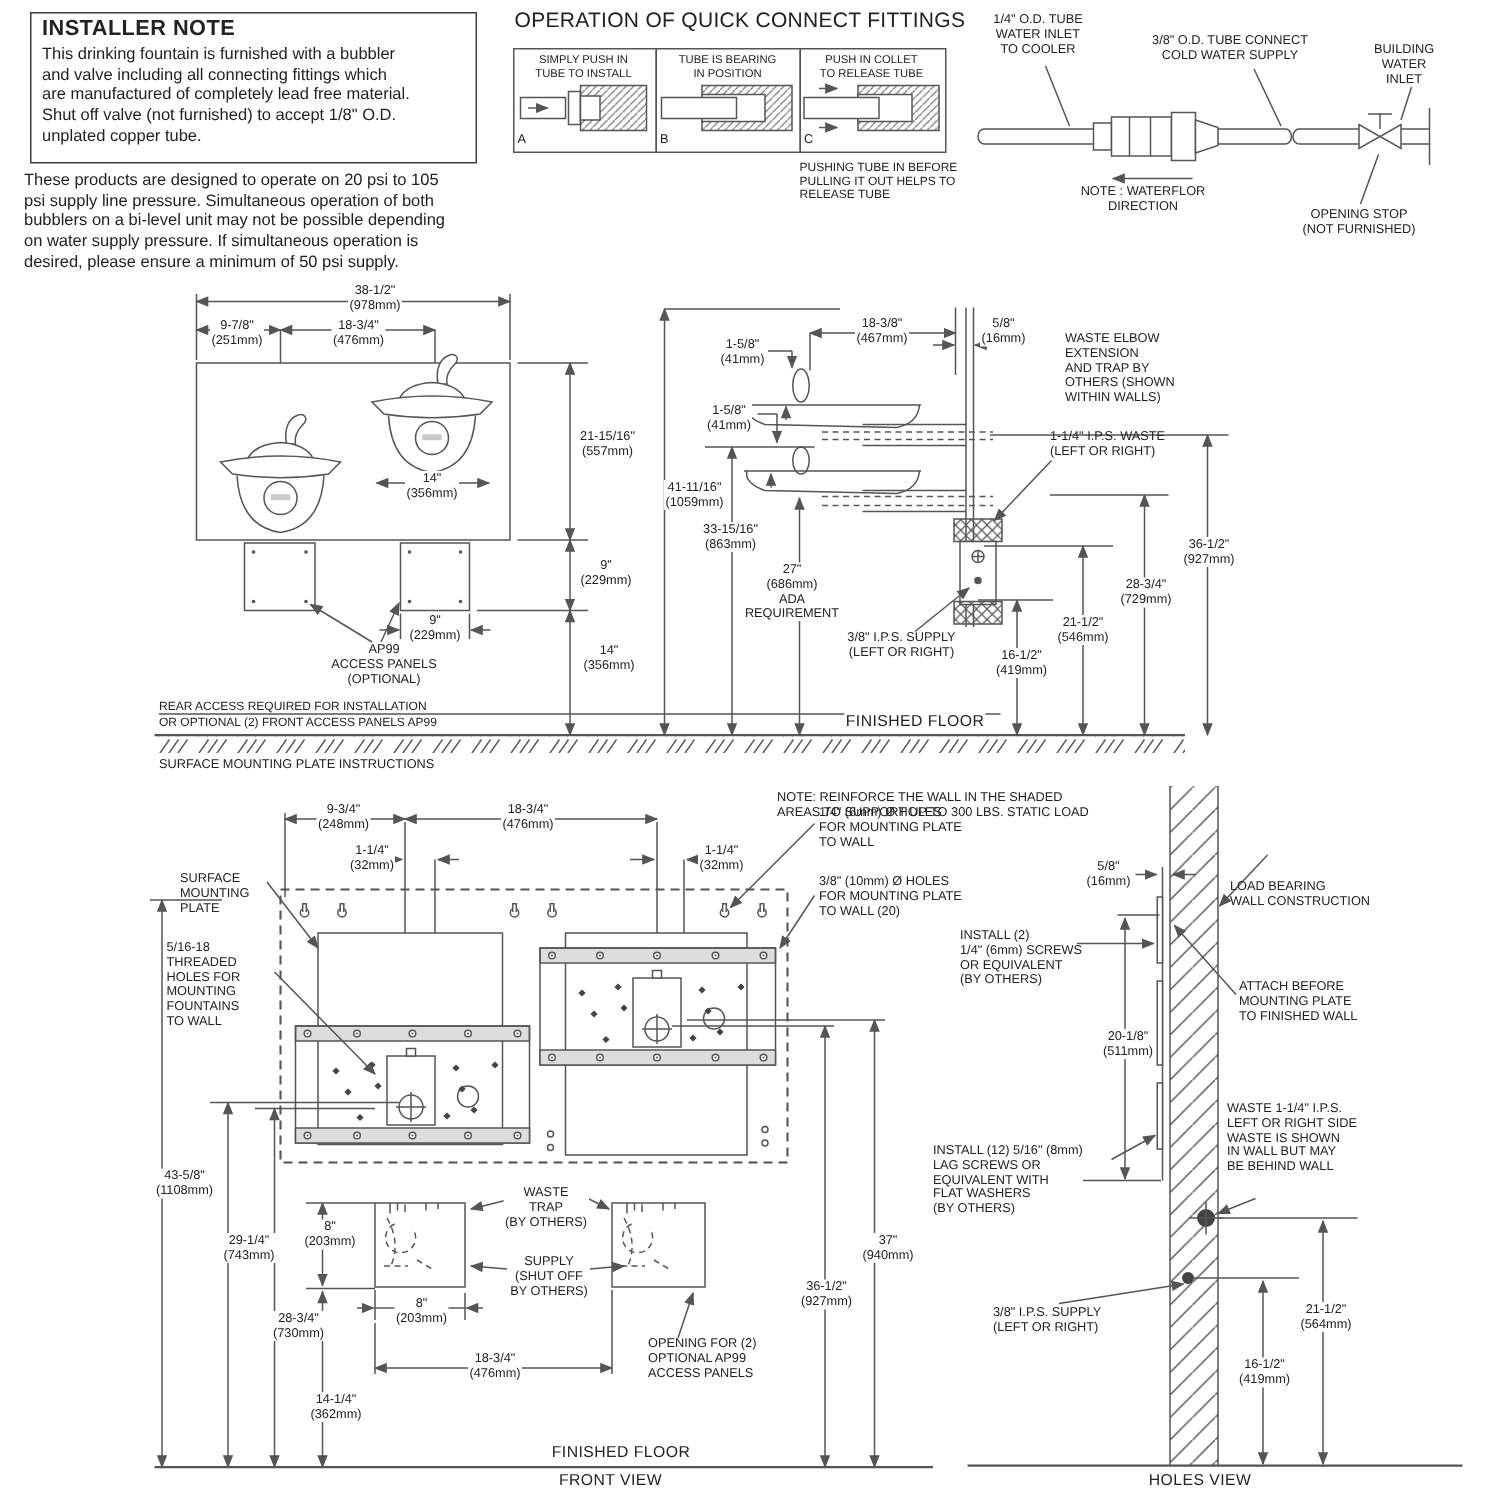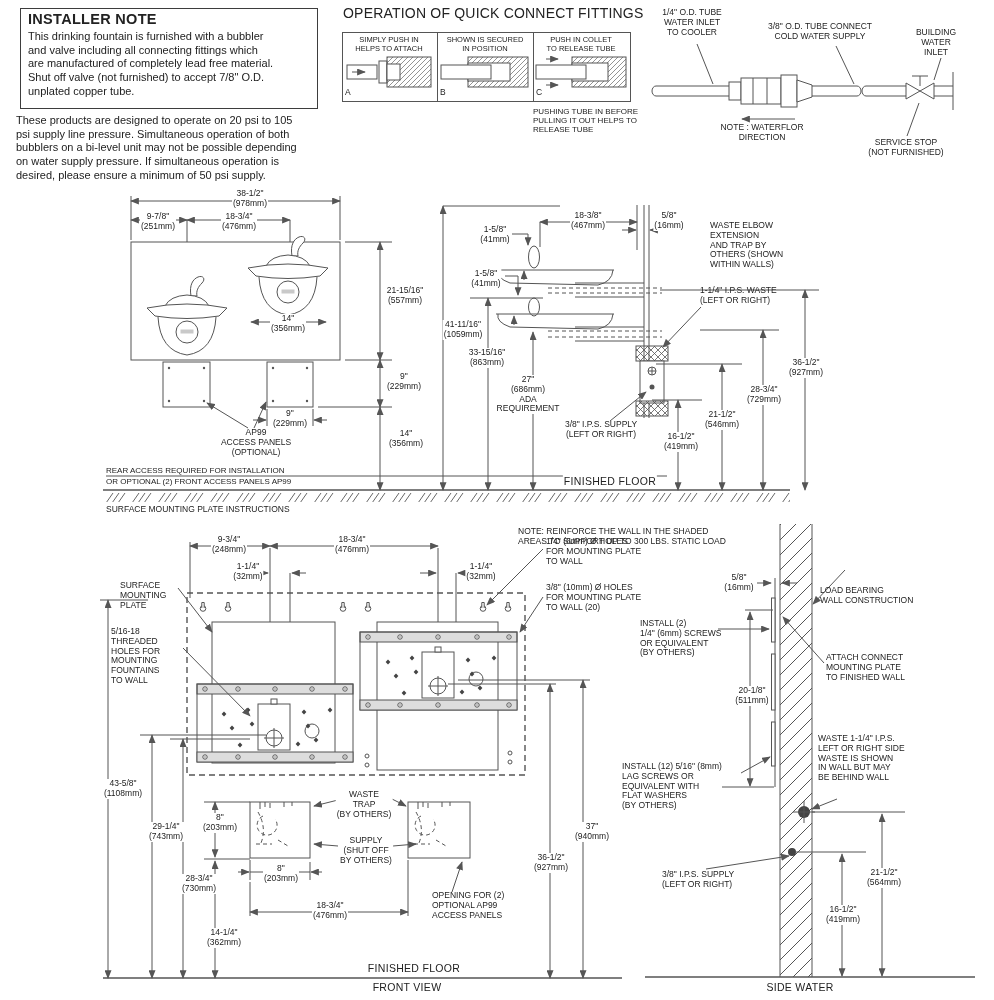--- a/index.html
+++ b/index.html
@@ -331,52 +331,52 @@
 
 <div class="box" style="left:20px;top:8px;width:296px;height:99px;"></div>
 <div class="panel" style="left:342px;top:32px;width:94px;height:68px;"></div>
 <div class="panel" style="left:437px;top:32px;width:95px;height:68px;"></div>
 <div class="panel" style="left:533px;top:32px;width:96px;height:68px;"></div>
 
 <div class="t ti1" style="left:28px;top:11px;text-align:center;">INSTALLER NOTE</div>
 <div class="t s11" style="left:28px;top:30px;">This drinking fountain is furnished with a bubbler
 and valve including all connecting fittings which
 are manufactured of completely lead free material.
-Shut off valve (not furnished) to accept 7/8" O.D.
+Shut off valve (not furnished) to accept 1/8" O.D.
 unplated copper tube.</div>
 <div class="t s11" style="left:16px;top:114px;">These products are designed to operate on 20 psi to 105
 psi supply line pressure. Simultaneous operation of both
 bubblers on a bi-level unit may not be possible depending
 on water supply pressure. If simultaneous operation is
 desired, please ensure a minimum of 50 psi supply.</div>
 
 <div class="t ti2" style="left:343px;top:5px;">OPERATION OF QUICK CONNECT FITTINGS</div>
 <div class="t s75 c" style="left:389px;top:36px;">SIMPLY PUSH IN
-HELPS TO ATTACH</div>
-<div class="t s75 c" style="left:485px;top:36px;">SHOWN IS SECURED
+TUBE TO INSTALL</div>
+<div class="t s75 c" style="left:485px;top:36px;">TUBE IS BEARING
 IN POSITION</div>
 <div class="t s75 c" style="left:581px;top:36px;">PUSH IN COLLET
 TO RELEASE TUBE</div>
 <div class="t" style="left:345px;top:88px;">A</div>
 <div class="t" style="left:440px;top:88px;">B</div>
 <div class="t" style="left:536px;top:88px;">C</div>
 <div class="t s8" style="left:533px;top:107px;">PUSHING TUBE IN BEFORE
 PULLING IT OUT HELPS TO
 RELEASE TUBE</div>
 
 <div class="t c" style="left:692px;top:8px;">1/4" O.D. TUBE
 WATER INLET
 TO COOLER</div>
 <div class="t c" style="left:820px;top:22px;">3/8" O.D. TUBE CONNECT
 COLD WATER SUPPLY</div>
 <div class="t c" style="left:936px;top:28px;">BUILDING WATER
 INLET</div>
 <div class="t c" style="left:762px;top:123px;">NOTE : WATERFLOR
 DIRECTION</div>
-<div class="t c" style="left:906px;top:138px;">SERVICE STOP
+<div class="t c" style="left:906px;top:138px;">OPENING STOP
 (NOT FURNISHED)</div>
 
 <div class="t c bg" style="left:250px;top:189px;">38-1/2"
 (978mm)</div>
 <div class="t c bg" style="left:158px;top:212px;">9-7/8"
 (251mm)</div>
 <div class="t c bg" style="left:239px;top:212px;">18-3/4"
 (476mm)</div>
 <div class="t c bg" style="left:405px;top:286px;">21-15/16"
 (557mm)</div>
@@ -489,34 +489,34 @@
 <div class="t" style="left:820px;top:545px;margin-top:41px;">LOAD BEARING
 WALL CONSTRUCTION</div>
 <div class="t c bg" style="left:739px;top:573px;">5/8"
 (16mm)</div>
 <div class="t" style="left:640px;top:619px;">INSTALL (2)
 1/4" (6mm) SCREWS
 OR EQUIVALENT
 (BY OTHERS)</div>
 <div class="t c bg" style="left:752px;top:686px;">20-1/8"
 (511mm)</div>
-<div class="t" style="left:826px;top:653px;">ATTACH CONNECT
+<div class="t" style="left:826px;top:653px;">ATTACH BEFORE
 MOUNTING PLATE
 TO FINISHED WALL</div>
 <div class="t" style="left:818px;top:734px;">WASTE 1-1/4" I.P.S.
 LEFT OR RIGHT SIDE
 WASTE IS SHOWN
 IN WALL BUT MAY
 BE BEHIND WALL</div>
 <div class="t" style="left:622px;top:762px;">INSTALL (12) 5/16" (8mm)
 LAG SCREWS OR
 EQUIVALENT WITH
 FLAT WASHERS
 (BY OTHERS)</div>
 <div class="t" style="left:662px;top:870px;">3/8" I.P.S. SUPPLY
 (LEFT OR RIGHT)</div>
 <div class="t c bg" style="left:884px;top:868px;">21-1/2"
 (564mm)</div>
 <div class="t c bg" style="left:843px;top:905px;">16-1/2"
 (419mm)</div>
-<div class="t s10 c" style="left:800px;top:981px;">SIDE WATER</div>
+<div class="t s10 c" style="left:800px;top:981px;">HOLES VIEW</div>
 
 </div>
 
 </body></html>

